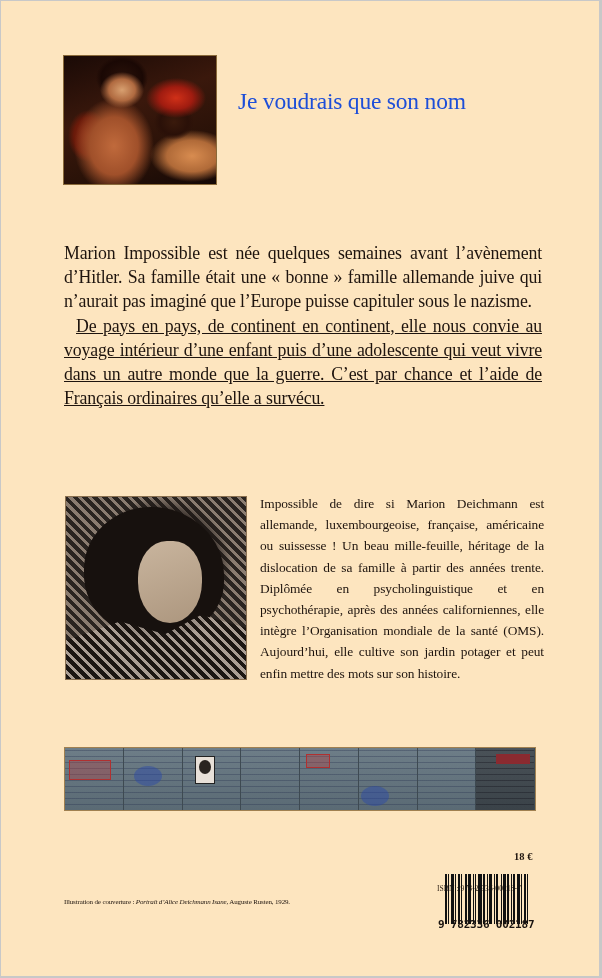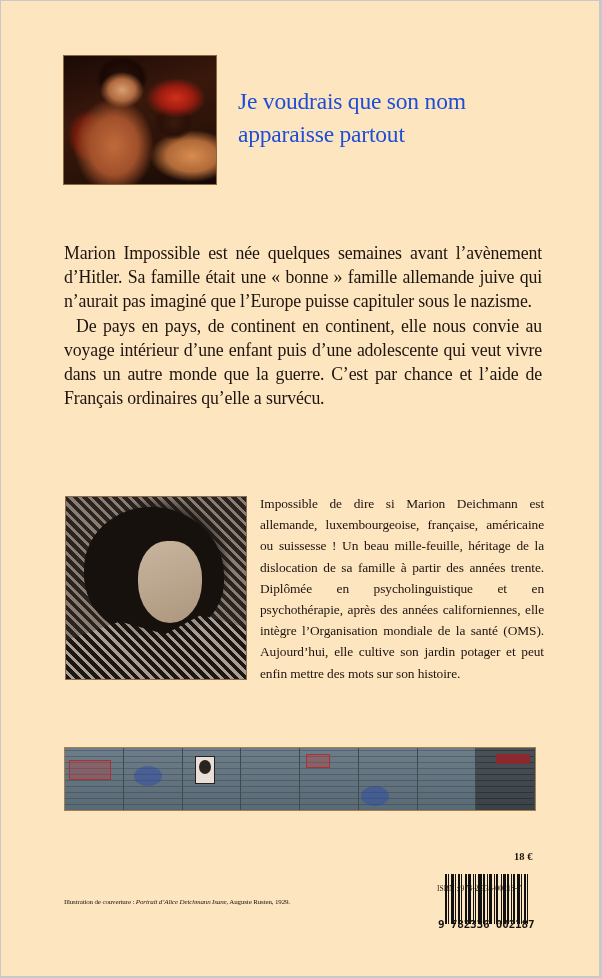--- a/index.html
+++ b/index.html
@@ -69,20 +69,21 @@
       font-size: 17.8px;
       line-height: 24.2px;
       text-align: justify;
       letter-spacing: -0.15px;
     }
     .blurb p {
       margin: 0;
     }
     .blurb p + p {
       text-indent: 12px;
+      text-decoration: underline;
     }
     
     .author-photo {
       position: absolute;
       left: 64px;
       top: 495px;
       width: 182px;
       height: 184px;
       background:
         radial-gradient(ellipse 34px 44px at 118px 88px, #c8b29a 0%, #a8927a 55%, transparent 100%),
@@ -272,21 +273,20 @@
   </style>
 </head>
 <body>
 
 <div class="cover">
 
   <div class="painting"></div>
 
   <div class="title">
     <div>Je voudrais que son nom</div>
-    <div>apparaisse partout</div>
   </div>
 
 
   <div class="blurb">
     <p>Marion Impossible est née quelques semaines avant l’avènement d’Hitler. Sa famille était une « bonne » famille allemande juive qui n’aurait pas imaginé que l’Europe puisse capituler sous le nazisme.</p>
     <p>De pays en pays, de continent en continent, elle nous convie au voyage intérieur d’une enfant puis d’une adolescente qui veut vivre dans un autre monde que la guerre. C’est par chance et l’aide de Français ordinaires qu’elle a survécu.</p>
   </div>
 
   <div class="author-photo">
     <div class="hair"></div>

